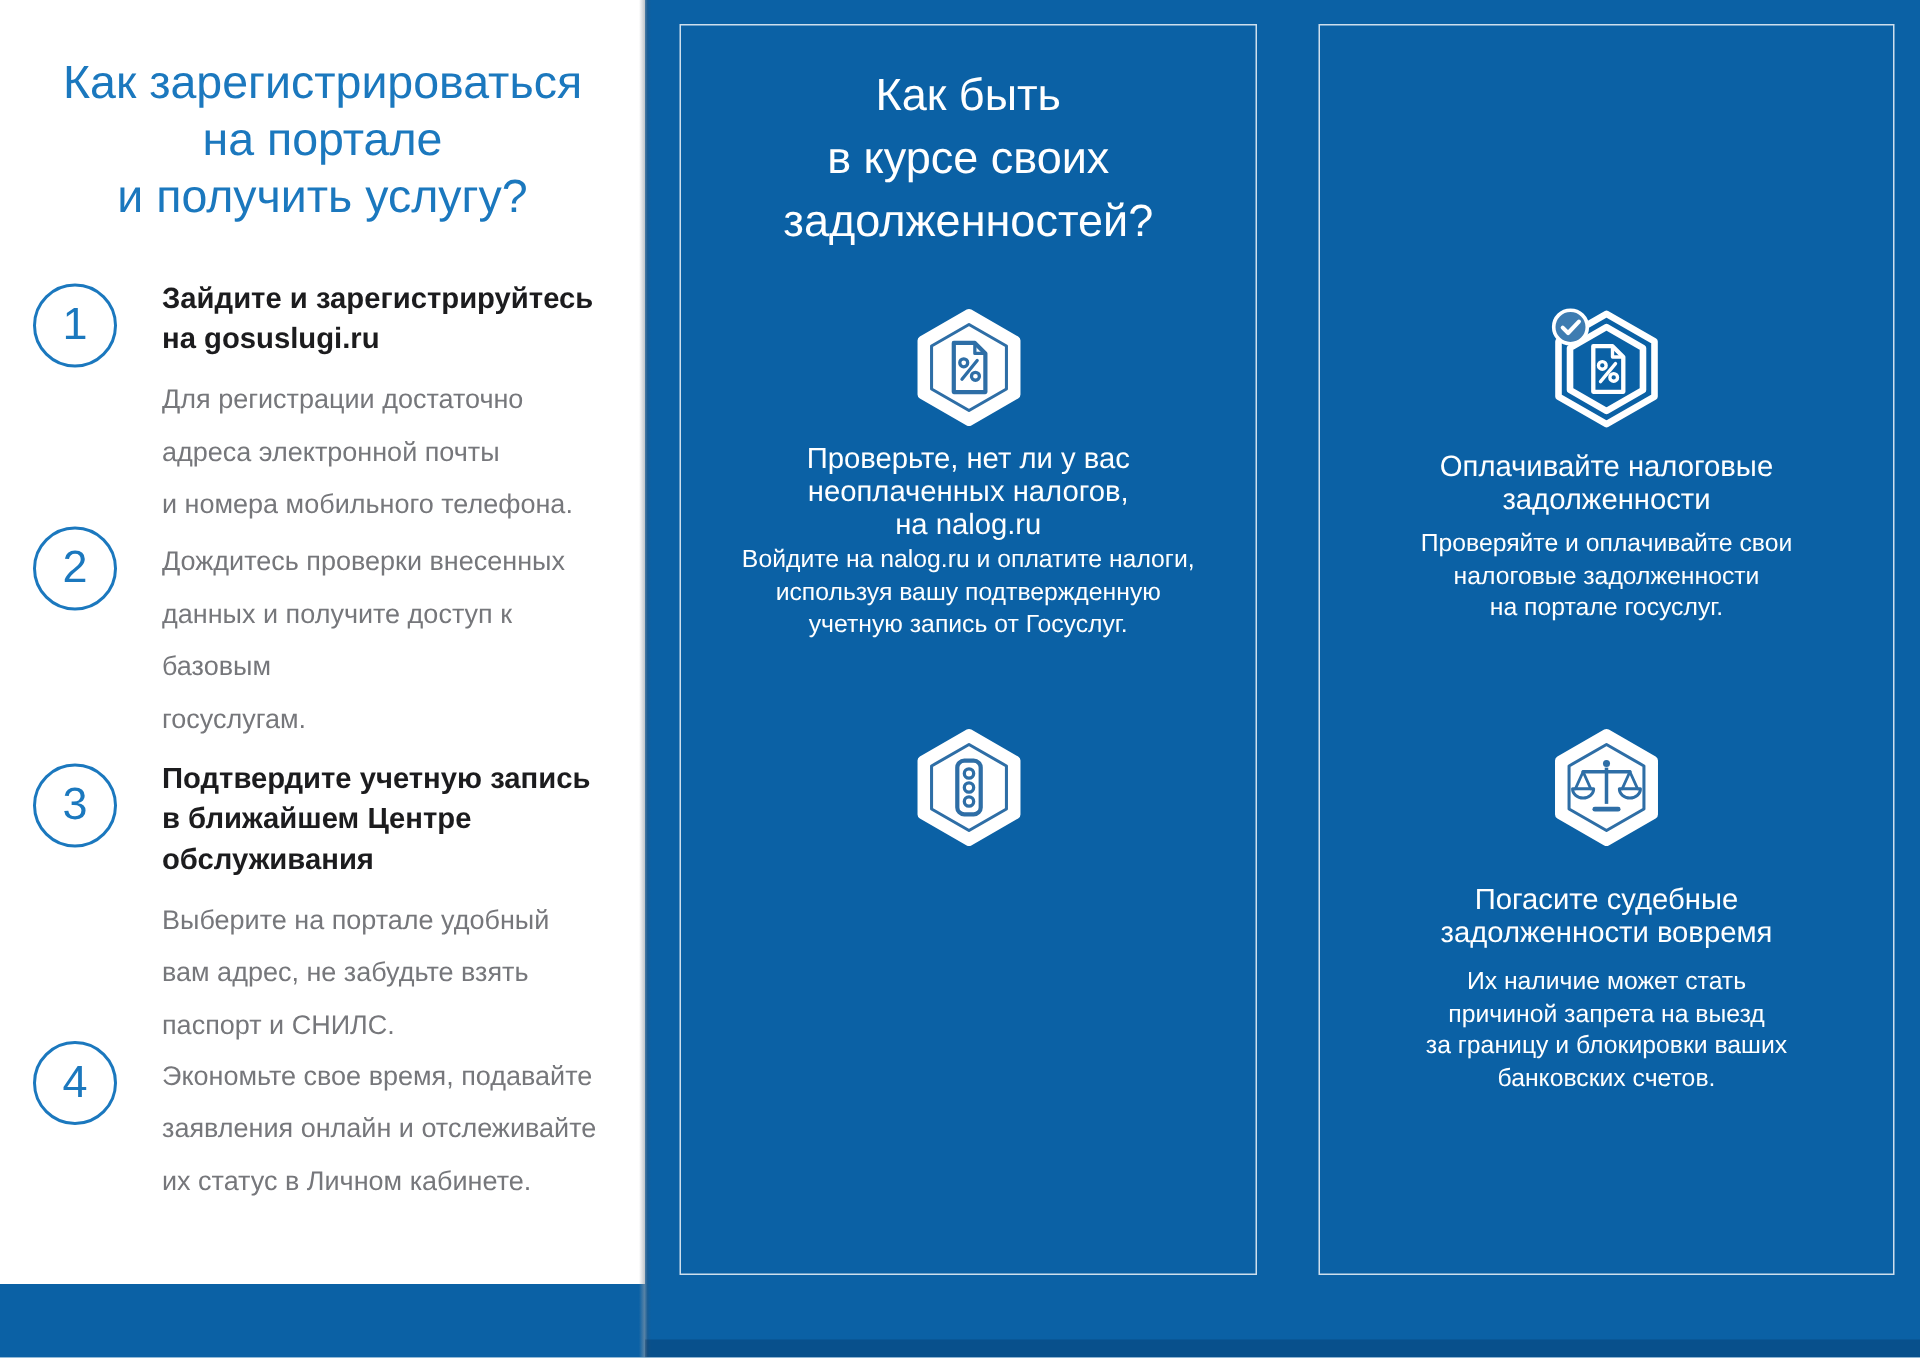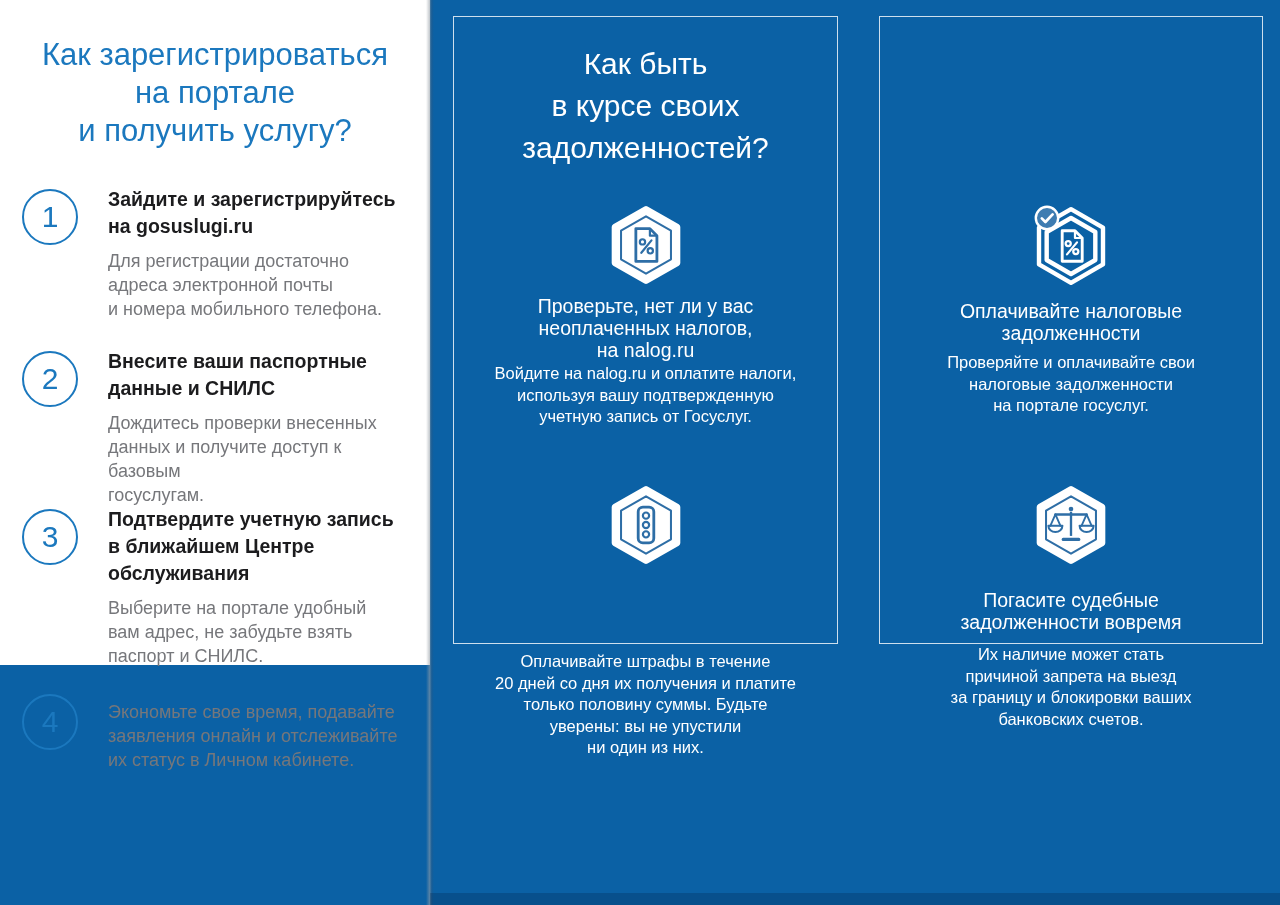--- a/index.html
+++ b/index.html
@@ -1,34 +1,34 @@
 <!DOCTYPE html>
 <html><head>
 <meta charset="utf-8">
 <style>
   html,body{margin:0;padding:0;background:#fff;}
   .page{position:relative;width:1280px;height:905px;overflow:hidden;
         background:#0b61a5;font-family:"Liberation Sans","DejaVu Sans",sans-serif;}
-  .white-col{position:absolute;left:0;top:0;width:430px;height:665px;background:#ffffff;}
+  .white-col{position:absolute;left:0;top:0;width:430px;height:856px;background:#ffffff;}
   .fold-edge{position:absolute;left:426px;top:0;width:8px;height:905px;
         background:linear-gradient(to right,rgba(150,158,166,0) 0%,rgba(150,158,166,0.55) 45%,rgba(50,85,120,0.35) 72%,rgba(50,85,120,0) 100%);}
   .bottom-strip{position:absolute;left:430px;right:0;top:893px;height:12px;background:rgba(0,25,55,0.22);}
 
   
   .reg-title{position:absolute;top:36px;left:0;width:430px;text-align:center;
         color:#1b78be;font-size:31px;line-height:38px;white-space:pre-line;}
   .step{position:absolute;left:22px;width:392px;display:flex;gap:30px;}
   .step-num{flex:none;width:56px;height:56px;margin-top:3px;border:2.5px solid #1b78be;border-radius:50%;
         color:#1b78be;font-size:30px;display:flex;align-items:center;justify-content:center;box-sizing:border-box;}
   .step-text{min-width:0;}
   .step-title{font-size:19.5px;line-height:27px;color:#1c1c1e;font-weight:bold;white-space:pre-line;}
-  .step-desc{margin-top:9px;font-size:18px;line-height:24px;color:#76777b;white-space:pre-line;}
+  .step-desc{margin-top:9px;font-size:18px;line-height:35px;color:#76777b;white-space:pre-line;}
 
   
-  .panel{position:absolute;top:16px;height:628px;border:1.5px solid rgba(233,240,247,0.88);box-sizing:border-box;}
+  .panel{position:absolute;top:16px;height:834px;border:1.5px solid rgba(233,240,247,0.88);box-sizing:border-box;}
   .panel-mid{left:453px;width:385px;}
   .panel-right{left:879px;width:384px;padding-left:28px;}
   .panel-title{position:absolute;top:26px;left:0;width:100%;text-align:center;color:#ffffff;
         font-size:30px;line-height:42px;white-space:pre-line;}
   .sec-icon{position:absolute;left:50%;transform:translateX(-50%);}
   .sec-heading{position:absolute;left:0;width:100%;text-align:center;color:#ffffff;
         font-size:19.5px;line-height:22px;white-space:pre-line;}
   .sec-body{position:absolute;left:0;width:100%;text-align:center;color:#ffffff;
         font-size:16.5px;line-height:21.5px;white-space:pre-line;}
   svg{display:block;overflow:visible;}
@@ -50,22 +50,20 @@
 на gosuslugi.ru</div>
         <div class="step-desc">Для регистрации достаточно
 адреса электронной почты
 и номера мобильного телефона.</div>
       </div>
     </div>
 
     <div class="step" style="top:348px;">
       <div class="step-num">2</div>
       <div class="step-text">
-        <div class="step-title">Внесите ваши паспортные
-данные и СНИЛС</div>
         <div class="step-desc">Дождитесь проверки внесенных
 данных и получите доступ к базовым
 госуслугам.</div>
       </div>
     </div>
 
     <div class="step" style="top:506px;">
       <div class="step-num">3</div>
       <div class="step-text">
         <div class="step-title">Подтвердите учетную запись
@@ -115,25 +113,20 @@
     <div class="sec-icon" style="top:466px;">
       <svg viewBox="0 0 100 100" width="78" height="84">
         <polygon points="50,4 90,27 90,73 50,96 10,73 10,27" fill="#ffffff" stroke="#ffffff" stroke-width="8" stroke-linejoin="round"></polygon>
         <polygon points="50,13.2 82,31.6 82,68.4 50,86.8 18,68.4 18,31.6" fill="none" stroke="#2e6ea6" stroke-width="2.6" stroke-linejoin="round"></polygon>
         <rect x="40" y="27" width="20" height="46" rx="6" fill="none" stroke="#2e6ea6" stroke-width="3.6"></rect>
         <circle cx="50" cy="38" r="4" fill="none" stroke="#2e6ea6" stroke-width="2.8"></circle>
         <circle cx="50" cy="50" r="4" fill="none" stroke="#2e6ea6" stroke-width="2.8"></circle>
         <circle cx="50" cy="62" r="4" fill="none" stroke="#2e6ea6" stroke-width="2.8"></circle>
       </svg>
     </div>
-    <div class="sec-body" style="top:634px;">Оплачивайте штрафы в течение
-20 дней со дня их получения и платите
-только половину суммы. Будьте
-уверены: вы не упустили
-ни один из них.</div>
   </div>
 
   <div class="panel panel-right">
 
     <div class="sec-icon" style="top:186px;">
       <svg viewBox="0 0 100 100" width="80" height="86">
         <polygon points="50,4 90,27 90,73 50,96 10,73 10,27" fill="none" stroke="#ffffff" stroke-width="5.5" stroke-linejoin="round"></polygon>
         <polygon points="50,15 80.4,32.5 80.4,67.5 50,85 19.6,67.5 19.6,32.5" fill="none" stroke="#ffffff" stroke-width="5.5" stroke-linejoin="round"></polygon>
         <path d="M39,31 h16 l9,9 v29 h-25 z" fill="none" stroke="#ffffff" stroke-width="3.6" stroke-linejoin="round"></path>
         <path d="M55,31 v9 h9" fill="none" stroke="#ffffff" stroke-width="2.8" stroke-linejoin="round"></path>

